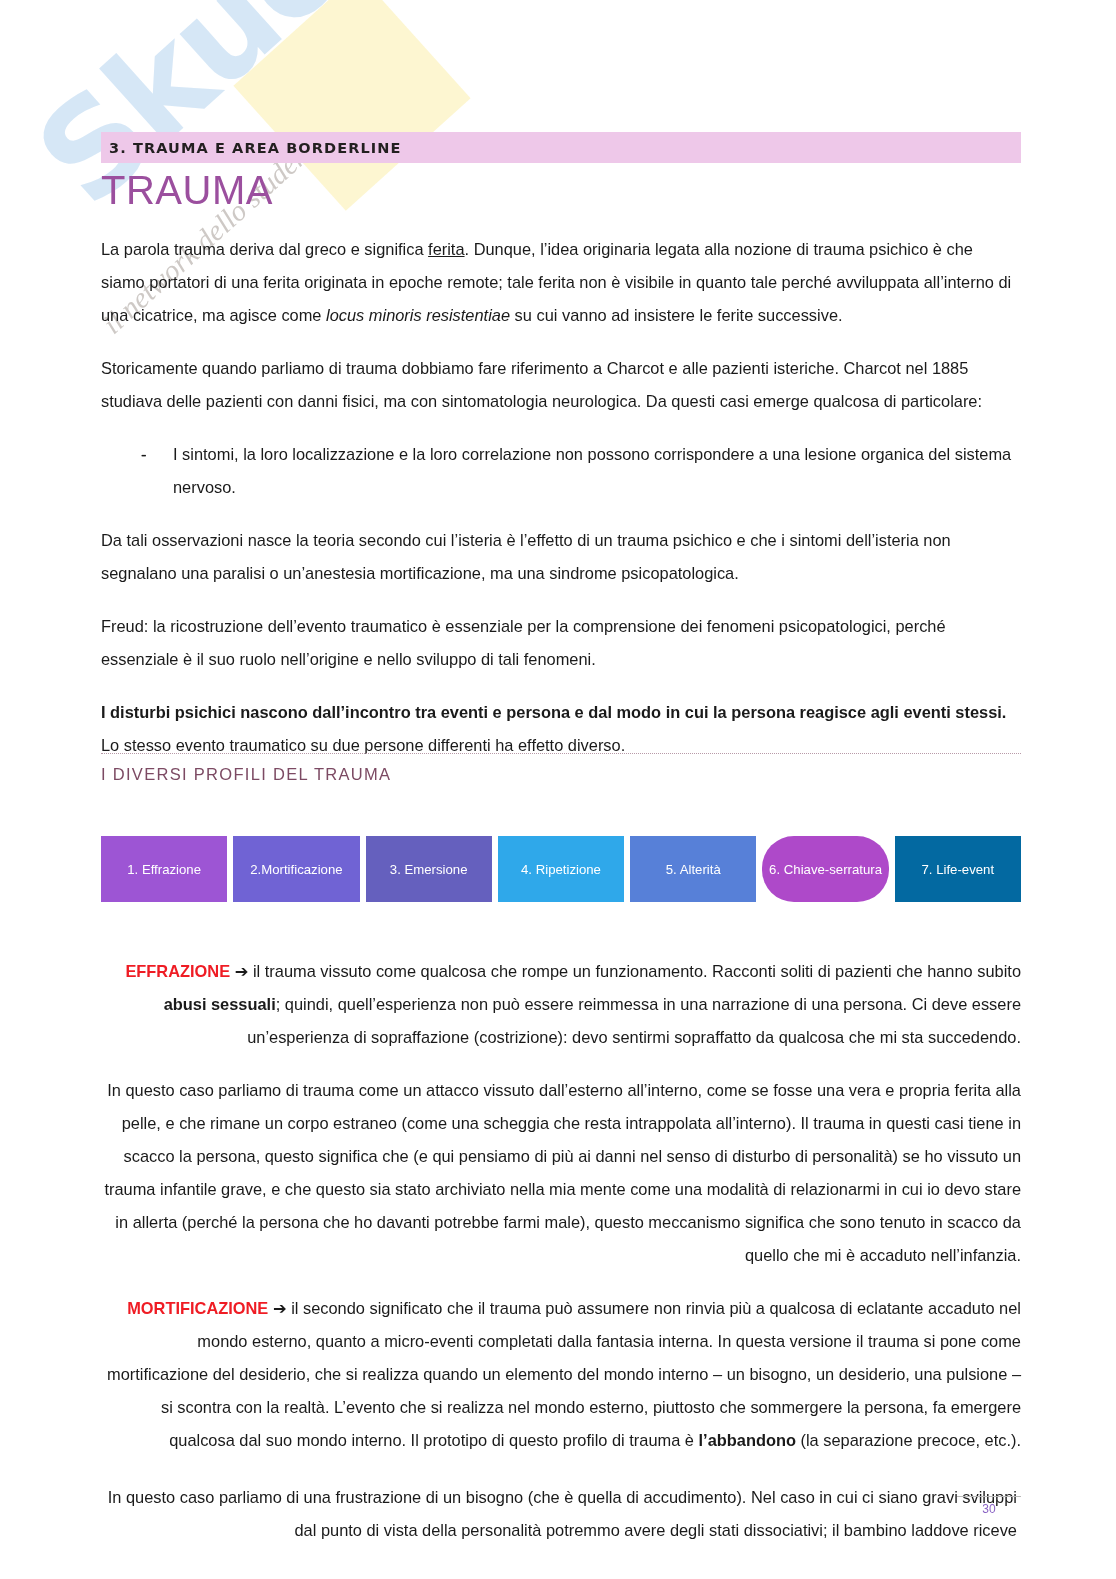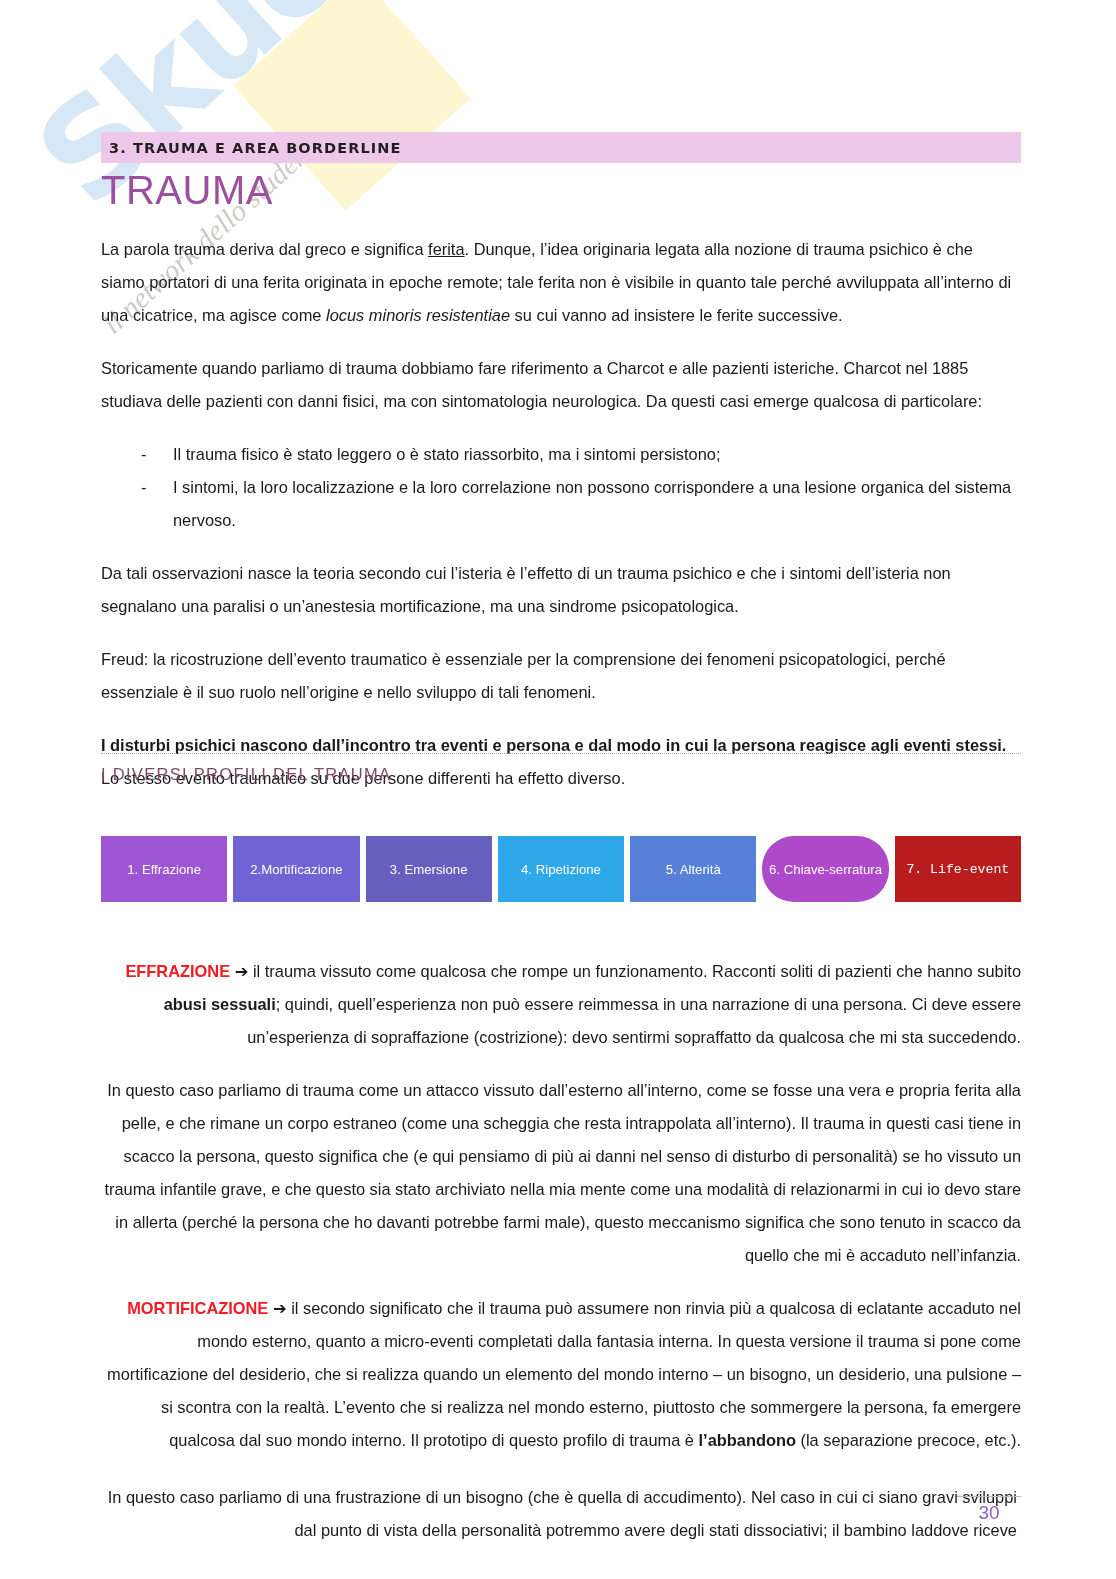--- a/index.html
+++ b/index.html
@@ -189,21 +189,21 @@
     border-top: 1.6px solid #b9b9b9;
     z-index: 2;
   }
   #page-number {
     position: absolute;
     left: 957px;
     top: 1502px;
     width: 64px;
     text-align: center;
     font-family: "Liberation Sans", sans-serif;
-    font-size: 19px;
+    font-size: 12px;
     color: #8a63c4;
     z-index: 2;
   }
 </style>
 </head>
 <body>
 
 <div id="watermark-layer">
   <div class="wm-yellow-square" style="background: rgb(253, 246, 207);"></div>
   <div class="wm-brand" style="color: rgb(207, 227, 245);">Skuola.net</div>
@@ -226,21 +226,20 @@
 
     <div class="spacer"></div>
 
     <p class="para" style="margin:0">Storicamente quando parliamo di trauma dobbiamo fare riferimento a Charcot e alle pazienti isteriche. Charcot nel 1885 studiava delle pazienti con danni fisici, ma con sintomatologia neurologica. Da questi casi emerge qualcosa di particolare:</p>
 
     <div class="spacer"></div>
 
     <ul class="dashlist">
       <li>
         <span class="dash">-</span>
-        <span>Il trauma fisico è stato leggero o è stato riassorbito, ma i sintomi persistono;</span>
       </li>
       <li>
         <span class="dash">-</span>
         <span>I sintomi, la loro localizzazione e la loro correlazione non possono corrispondere a una lesione organica del sistema nervoso.</span>
       </li>
     </ul>
 
     <div class="spacer"></div>
 
     <p class="para" style="margin:0">Da tali osservazioni nasce la teoria secondo cui l’isteria è l’effetto di un trauma psichico e che i sintomi dell’isteria non segnalano una paralisi o un’anestesia mortificazione, ma una sindrome psicopatologica.</p>
@@ -273,21 +272,21 @@
       </div>
     <div class="profile-box" style="background: rgb(47, 168, 234);">
         <span>4. Ripetizione</span>
       </div>
     <div class="profile-box" style="background: rgb(87, 128, 216);">
         <span>5. Alterità</span>
       </div>
     <div class="profile-box" style="background: rgb(174, 73, 201); border-radius: 32px;">
         <span>6. Chiave-serratura</span>
       </div>
-    <div class="profile-box" style="background: #b91c1c; font-family: Liberation Mono, monospace;">
+    <div class="profile-box" style="background: #0369a1;">
         <span>7. Life-event</span>
       </div>
   </div>
 
   <div id="body-lower" class="col">
 
     <p class="para" style="margin:0">
       <span class="keyword" style="color: rgb(239, 28, 36);">EFFRAZIONE</span>
       <span class="arrow">➔</span><span> il trauma vissuto come qualcosa che rompe un funzionamento. Racconti soliti di pazienti che hanno subito </span><b>abusi sessuali</b><span>; quindi, quell’esperienza non può essere reimmessa in una narrazione di una persona. Ci deve essere un’esperienza di sopraffazione (costrizione): devo sentirmi sopraffatto da qualcosa che mi sta succedendo.</span>
     </p>

